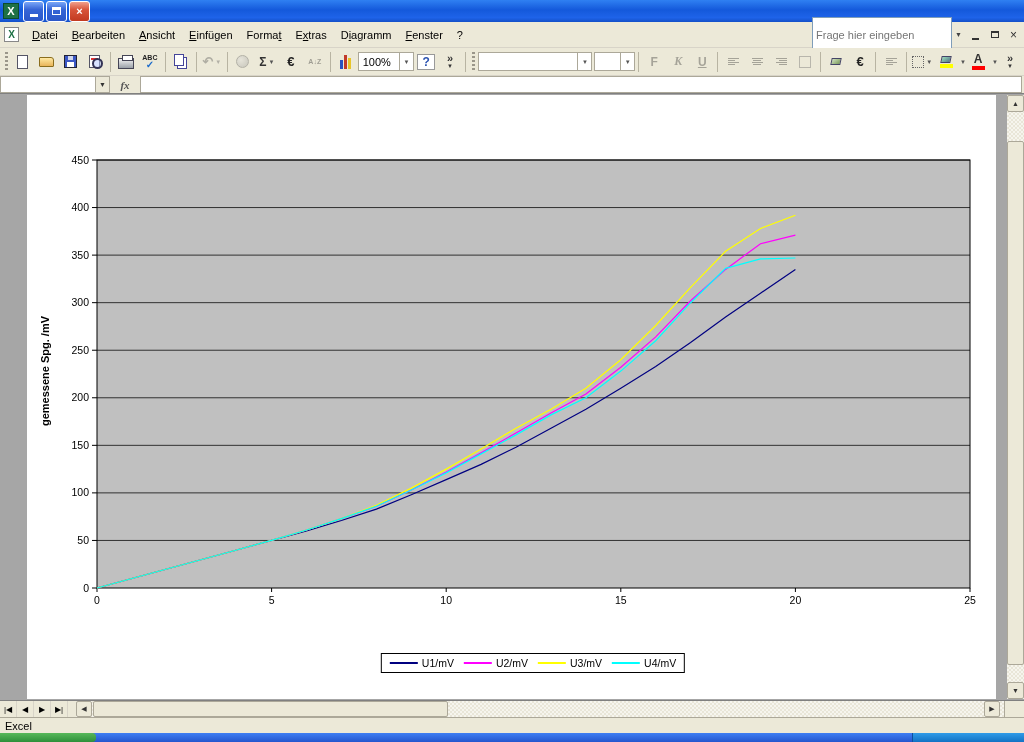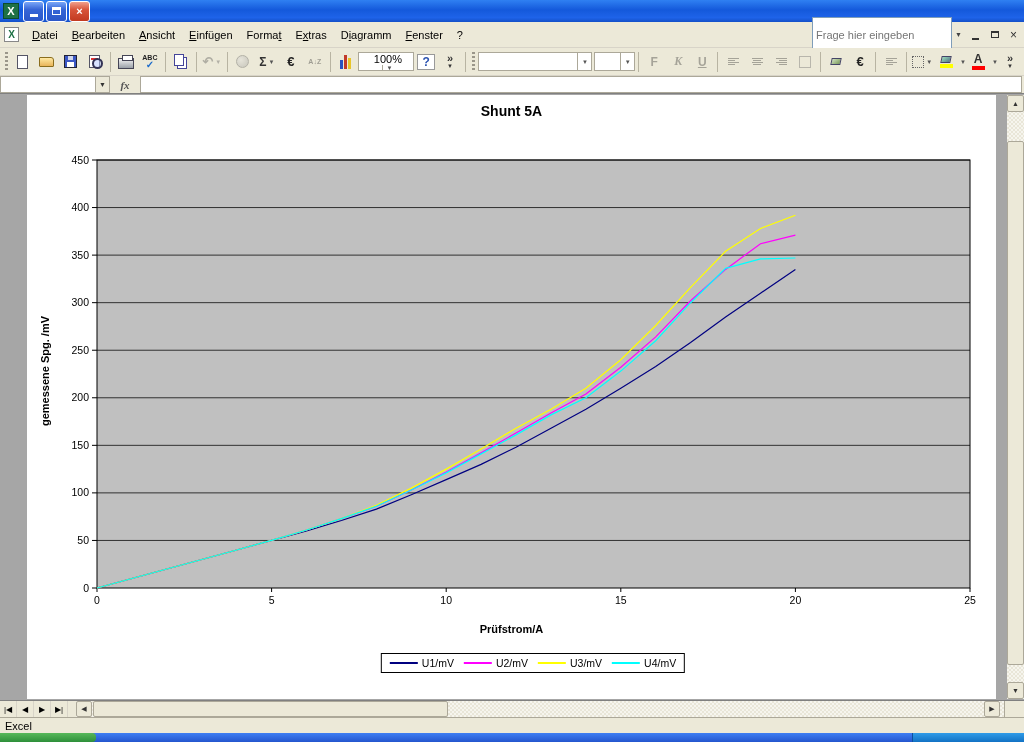--- a/index.html
+++ b/index.html
@@ -236,21 +236,21 @@
       <span class="i-az">A↓Z</span>
     </span>
   <span class="tsep"></span>
   <span class="tb">
     <span class="i-chart">
       <i style="height:9px;background:#2a52c0;"></i>
         <i style="height:14px;background:#c23a2a;"></i>
         <i style="height:11px;background:#e8c52a;"></i>
     </span>
   </span>
-  <span class="combo" style="width:58px;flex-direction:column;">
+  <span class="combo" style="width:58px;">
     <span>100%</span>
     <span class="dd">▼</span>
   </span>
   <span class="tb">
       <span class="tbtxt" style="color:#2a52b0;border:1px solid #999;padding:0 4px;background:#fff;">?</span>
     </span>
   <span class="tb ovf">
     <span class="a">»</span>
       <span class="b">▼</span>
   </span>
@@ -389,23 +389,21 @@
         <text x="593.8" y="509" text-anchor="middle" font-size="10.5" fill="#000">15</text>
         <line x1="768.4000000000001" y1="493" x2="768.4000000000001" y2="497" stroke="#000"></line>
         <text x="768.4000000000001" y="509" text-anchor="middle" font-size="10.5" fill="#000">20</text>
         <line x1="943" y1="493" x2="943" y2="497" stroke="#000"></line>
         <text x="943" y="509" text-anchor="middle" font-size="10.5" fill="#000">25</text>
         <polyline points="70.0,493.0 104.9,483.5 139.8,474.0 174.8,464.5 209.7,455.0 244.6,445.4 279.5,435.9 314.4,425.5 349.4,414.1 384.3,399.8 419.2,384.6 454.1,369.4 489.0,352.2 524.0,333.2 558.9,314.2 593.8,293.3 628.7,271.4 663.6,247.6 698.6,221.9 733.5,198.2 768.4,174.4" fill="none" stroke="#000080" stroke-width="1.2"></polyline>
         <polyline points="70.0,493.0 104.9,483.5 139.8,474.0 174.8,464.5 209.7,455.0 244.6,445.4 279.5,435.0 314.4,423.6 349.4,411.2 384.3,395.0 419.2,377.0 454.1,357.9 489.0,338.0 524.0,318.0 558.9,299.0 593.8,272.3 628.7,241.9 663.6,205.8 698.6,174.4 733.5,148.7 768.4,140.1" fill="none" stroke="#FF00FF" stroke-width="1.2"></polyline>
         <polyline points="70.0,493.0 104.9,483.5 139.8,474.0 174.8,464.5 209.7,455.0 244.6,445.4 279.5,435.0 314.4,423.6 349.4,410.3 384.3,393.1 419.2,374.1 454.1,354.1 489.0,333.2 524.0,314.2 558.9,293.3 593.8,264.7 628.7,230.5 663.6,192.4 698.6,156.3 733.5,133.5 768.4,120.2" fill="none" stroke="#FFFF00" stroke-width="1.2"></polyline>
         <polyline points="70.0,493.0 104.9,483.5 139.8,474.0 174.8,464.5 209.7,455.0 244.6,445.4 279.5,435.0 314.4,423.6 349.4,411.2 384.3,395.0 419.2,377.9 454.1,358.9 489.0,339.9 524.0,319.9 558.9,302.8 593.8,276.1 628.7,245.7 663.6,207.7 698.6,173.4 733.5,163.9 768.4,163.0" fill="none" stroke="#00FFFF" stroke-width="1.2"></polyline>
       </svg>
-    <div id="chart-title">Shunt 5A</div>
     <div id="yaxis-title">gemessene Spg. /mV</div>
-    <div id="xaxis-title">Prüfstrom/A</div>
     <div id="legend">
         <span class="leg-item">
           <span class="leg-swatch" style="background: rgb(0, 0, 128);"></span>
           <span>U1/mV</span>
         </span>
         <span class="leg-item">
           <span class="leg-swatch" style="background: rgb(255, 0, 255);"></span>
           <span>U2/mV</span>
         </span>
         <span class="leg-item">

